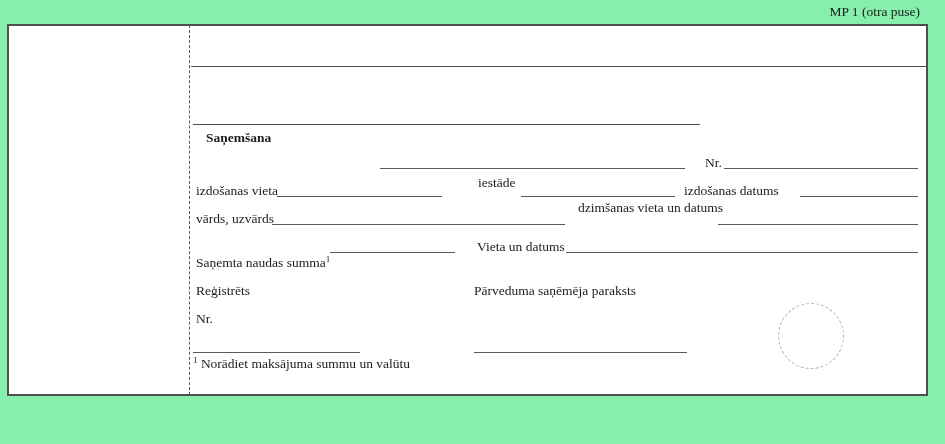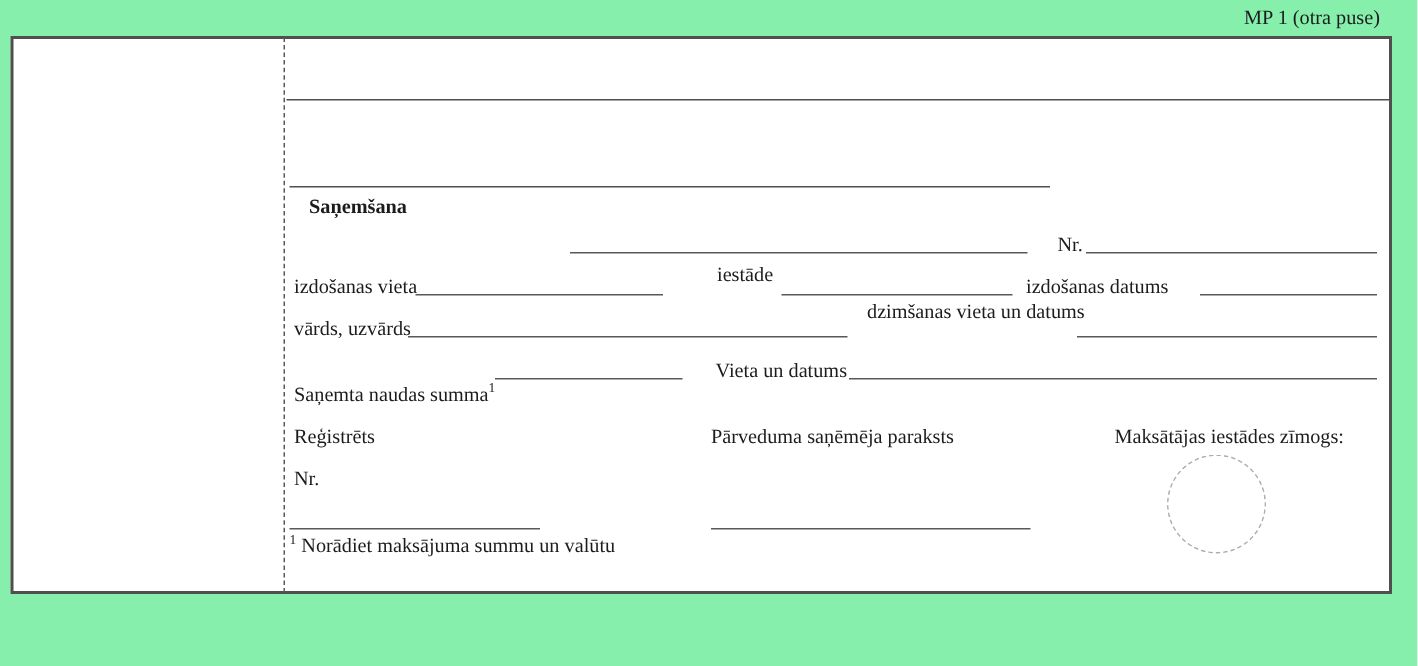--- a/index.html
+++ b/index.html
@@ -95,21 +95,20 @@
   <div class="abs" style="left:578px; top:200px;text-align:right;">dzimšanas vieta un datums</div>
   <div class="abs blank-line" style="left:718px; top:224px; width:200px;"></div>
 
   <div class="abs" style="left:196px; top:239px;margin-top:16px;"><span>Saņemta naudas summa</span><sup>1</sup></div>
   <div class="abs blank-line" style="left:330px; top:252px; width:125px;"></div>
   <div class="abs" style="left:477px; top:239px;">Vieta un datums</div>
   <div class="abs blank-line" style="left:566px; top:252px; width:352px;"></div>
 
   <div class="abs" style="left:196px; top:283px;">Reģistrēts</div>
   <div class="abs" style="left:474px; top:283px;">Pārveduma saņēmēja paraksts</div>
-  <div class="abs" style="left:743px; top:283px;">Maksātājas iestādes zīmogs:</div>
 
   <div class="abs" style="left:196px; top:311px;">Nr.</div>
 
   <div class="abs stamp-circle"></div>
 
   <div class="abs blank-line" style="left:193px; top:352px; width:167px;"></div>
   <div class="abs blank-line" style="left:474px; top:352px; width:213px;"></div>
 
   <div class="abs" style="left:193px; top:356px;"><sup>1</sup> <span>Norādiet maksājuma summu un valūtu</span></div>
 

